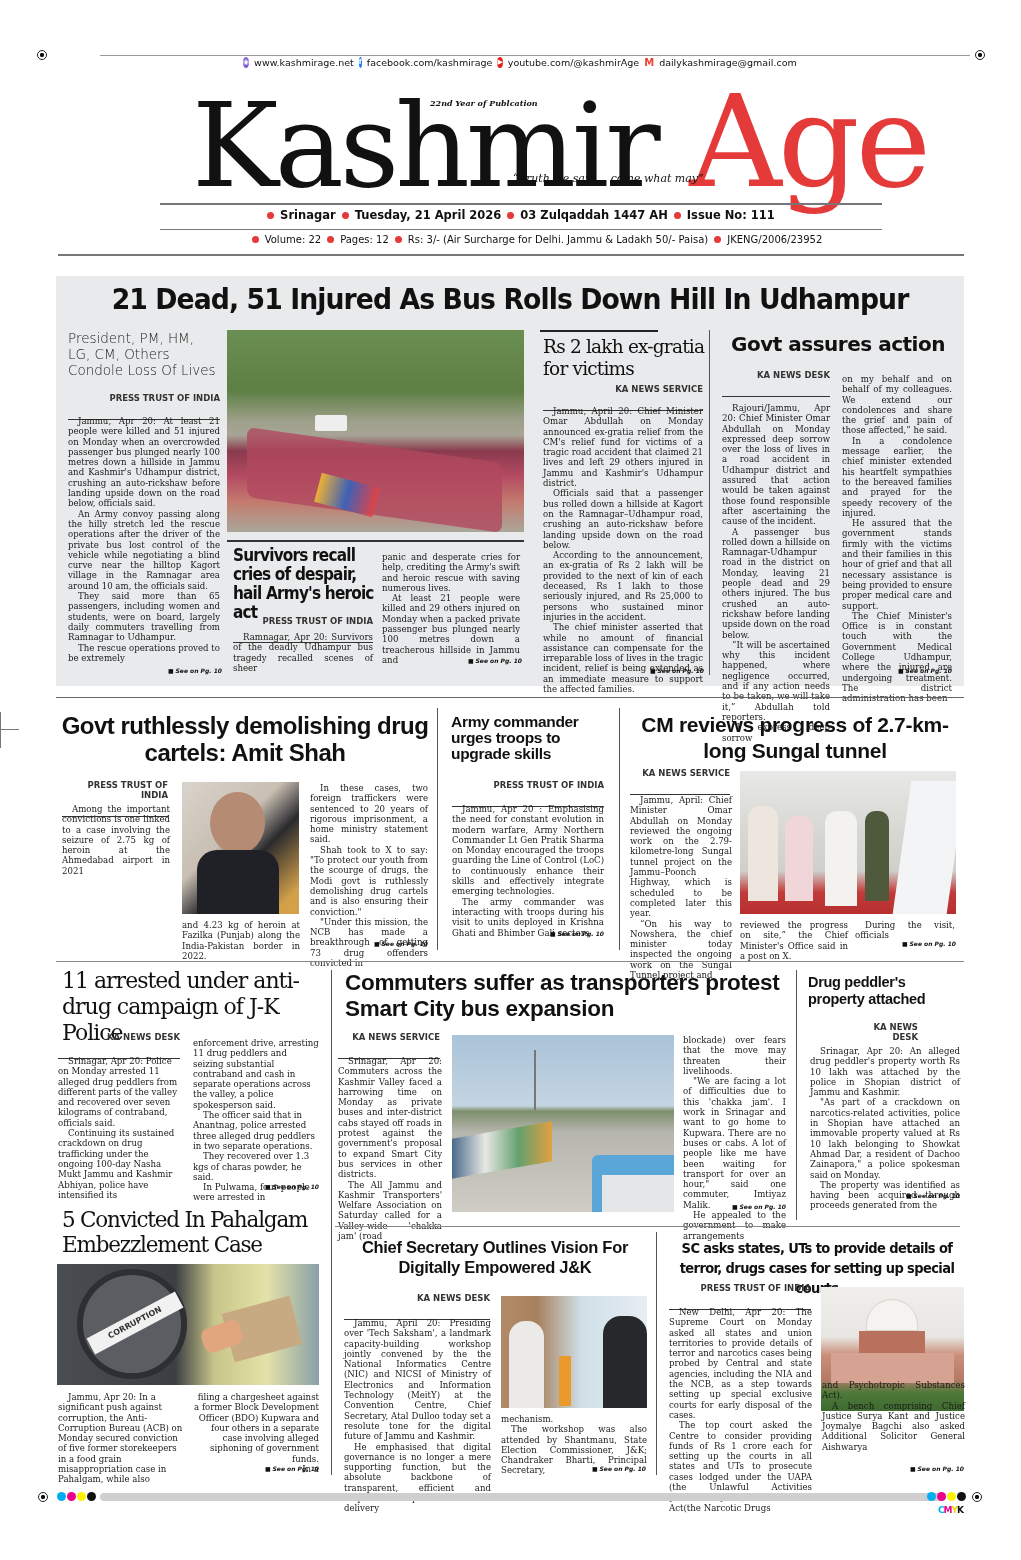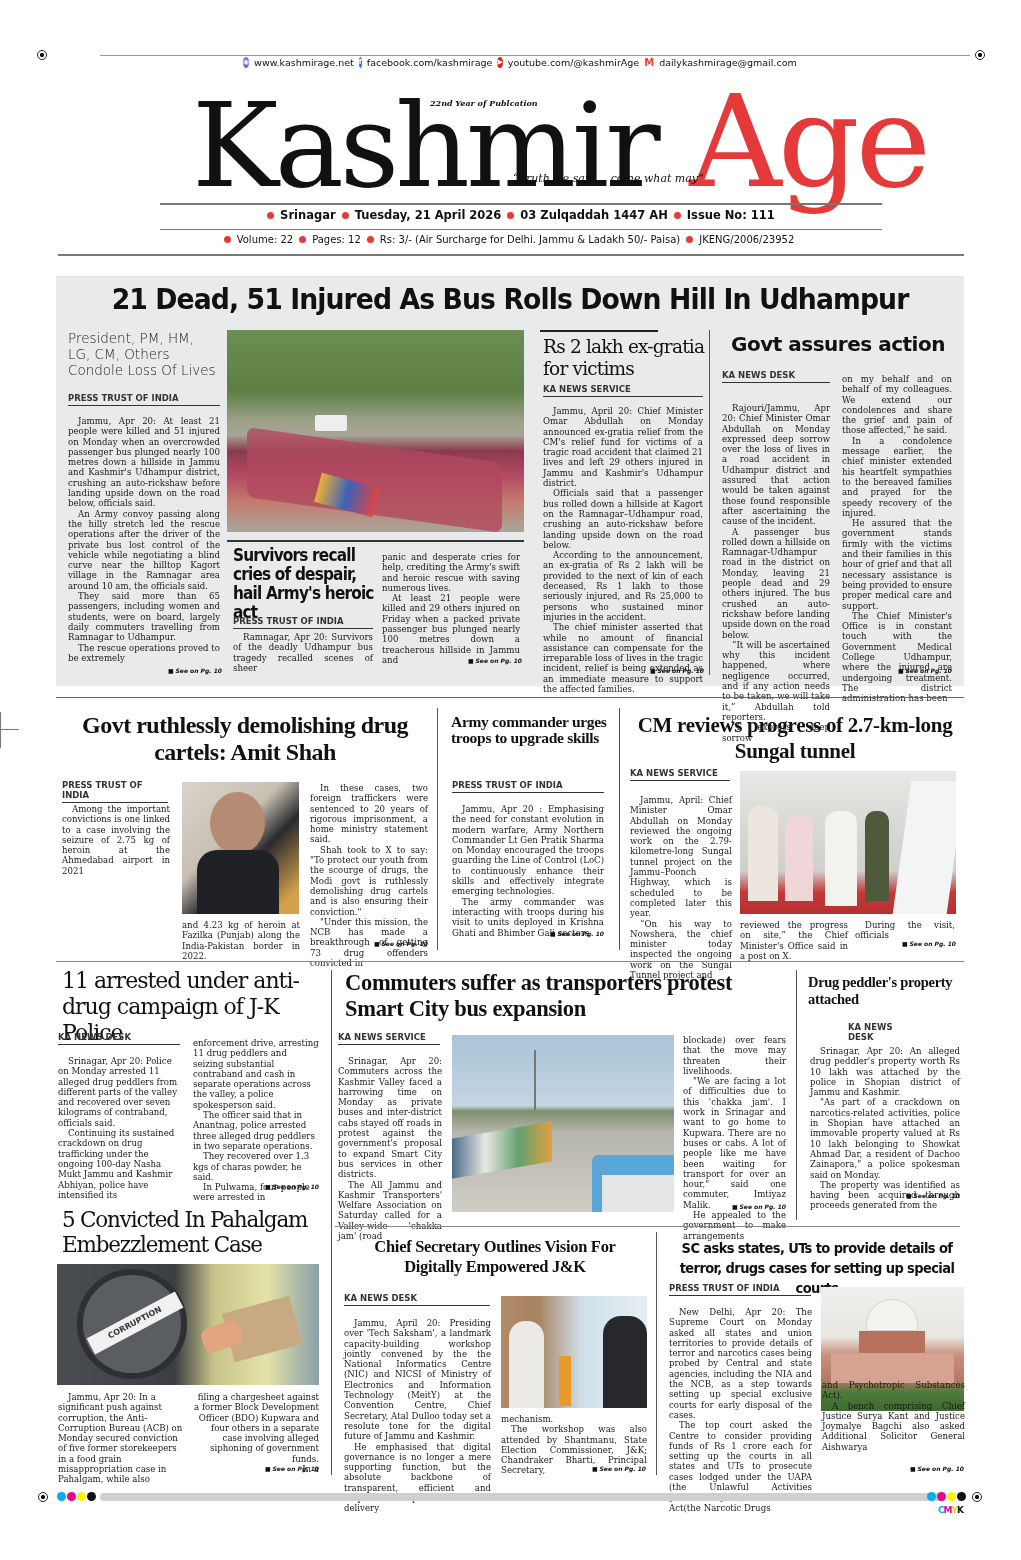--- a/index.html
+++ b/index.html
@@ -10,25 +10,25 @@
 .social{display:flex;align-items:center;gap:5px;font-family:"DejaVu Sans",sans-serif;font-size:9.5px;color:#111}
 .social .ic{display:inline-block;width:11px;height:11px;border-radius:3px;color:#fff;font-size:7px;text-align:center;line-height:11px;font-weight:bold}
 .mast{font-family:"DejaVu Serif",serif;font-size:112px;letter-spacing:-3px;line-height:1;font-weight:normal}
 .mast .k{color:#111}
 .mast .a{color:#e53a3a}
 .info{font-family:"DejaVu Sans",sans-serif;display:flex;align-items:center;justify-content:center;gap:6px}
 .dot{display:inline-block;width:7px;height:7px;border-radius:50%;background:#e53a3a}
 .panel{background:#e9eaec}
 .body{font-family:"DejaVu Serif",serif;font-size:8.6px;line-height:10.3px;text-align:justify;color:#1a1a1a}
 .body p{text-indent:10px}
-.byline{font-family:"DejaVu Sans",sans-serif;font-size:8.5px;font-weight:bold;color:#333;text-align:left;border-bottom:1.5px solid #333;padding-bottom:2px}
+.byline{font-family:"DejaVu Sans",sans-serif;font-size:8.5px;font-weight:bold;color:#333;text-align:right;border-bottom:1.5px solid #333;padding-bottom:16px}
 .see{font-family:"DejaVu Sans",sans-serif;font-size:6px;font-style:italic;font-weight:bold;text-align:right;color:#111}
 .see::before{content:"■";margin-right:2px;font-style:normal}
 .vr{width:1px;background:#555}
-.hs{font-family:Liberation Serif, serif;font-weight:bold;line-height:1.05;color:#111}
+.hs{font-family:Liberation Sans, sans-serif;font-weight:bold;line-height:1.05;color:#111}
 .img{overflow:hidden}
 </style>
 </head>
 <body>
 
 <div class="abs reg" style="left:37px;top:50px"></div>
 <div class="abs reg" style="left:975px;top:50px"></div>
 <div class="abs hline" style="left:100px;top:55px;width:870px"></div>
 <div class="abs" style="left:0;top:712px;width:18px;height:36px;border-left:1px solid #777">
     <div style="position:absolute;left:0;top:17px;width:18px;height:1px;background:#777"></div>
@@ -57,21 +57,21 @@
   <span class="dot"></span>
     <span>Srinagar</span>
   <span class="dot"></span>
     <span>Tuesday, 21 April 2026</span>
   <span class="dot"></span>
     <span>03 Zulqaddah 1447 AH</span>
   <span class="dot"></span>
     <span>Issue No: 111</span>
 </div>
 <div class="abs" style="left:160px;top:229px;width:722px;height:1px;background:#777"></div>
-<div class="abs info" style="left:148px;top:234px;width:722px;font-size:10px">
+<div class="abs info" style="left:176px;top:234px;width:722px;font-size:10px">
   <span class="dot"></span>
     <span>Volume: 22</span>
   <span class="dot"></span>
     <span>Pages: 12</span>
   <span class="dot"></span>
     <span>Rs: 3/- (Air Surcharge for Delhi. Jammu &amp; Ladakh 50/- Paisa)</span>
   <span class="dot"></span>
     <span>JKENG/2006/23952</span>
 </div>
 <div class="abs" style="left:58px;top:254px;width:906px;height:2px;background:#777"></div>
@@ -96,21 +96,21 @@
 </div>
 <div class="abs" style="left:227px;top:540px;width:297px;height:1.5px;background:#333"></div>
 
 <div class="abs hs" style="left:233px;top:546px;width:142px;font-family:'DejaVu Sans Condensed','DejaVu Sans',sans-serif;font-size:17px;line-height:19px;letter-spacing:-0.8px">Survivors recall cries of despair, hail Army's heroic act</div>
 <div class="abs byline" style="left:233px;top:616px;width:140px">PRESS TRUST OF INDIA</div>
 <div class="abs body" style="left:233px;top:632px;width:140px">
   <p>Ramnagar, Apr 20: Survivors of the deadly Udhampur bus tragedy recalled scenes of sheer</p>
 </div>
 <div class="abs body" style="left:382px;top:552px;width:138px">
   <p style="text-indent:0">panic and desperate cries for help, crediting the Army's swift and heroic rescue with saving numerous lives.</p>
-  <p>At least 21 people were killed and 29 others injured on Friday when a packed private passenger bus plunged nearly 100 metres down a treacherous hillside in Jammu and</p>
+  <p>At least 21 people were killed and 29 others injured on Monday when a packed private passenger bus plunged nearly 100 metres down a treacherous hillside in Jammu and</p>
 </div>
 <div class="abs see" style="left:450px;top:657px;width:72px">See on Pg. 10</div>
 
 <div class="abs" style="left:540px;top:330px;width:118px;height:2px;background:#222"></div>
 <div class="abs" style="left:543px;top:336px;width:168px;font-family:'DejaVu Serif',serif;font-size:18.5px;line-height:22px;letter-spacing:-0.8px">Rs 2 lakh ex-gratia for victims</div>
 <div class="abs byline" style="left:543px;top:384px;width:160px">KA NEWS SERVICE</div>
 <div class="abs body" style="left:543px;top:406px;width:160px">
   <p>Jammu, April 20: Chief Minister Omar Abdullah on Monday announced ex-gratia relief from the CM's relief fund for victims of a tragic road accident that claimed 21 lives and left 29 others injured in Jammu and Kashmir's Udhampur district.</p>
   <p>Officials said that a passenger bus rolled down a hillside at Kagort on the Ramnagar–Udhampur road, crushing an auto-rickshaw before landing upside down on the road below.</p>
   <p>According to the announcement, an ex-gratia of Rs 2 lakh will be provided to the next of kin of each deceased, Rs 1 lakh to those seriously injured, and Rs 25,000 to persons who sustained minor injuries in the accident.</p>

